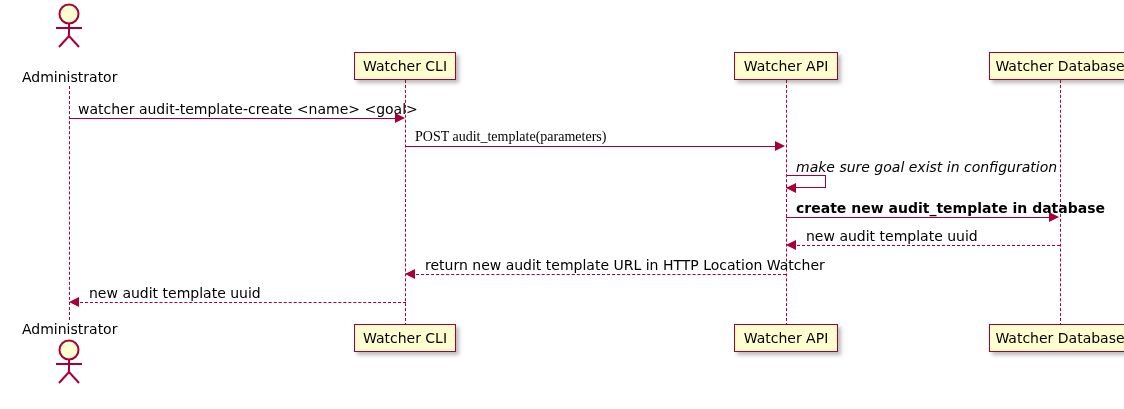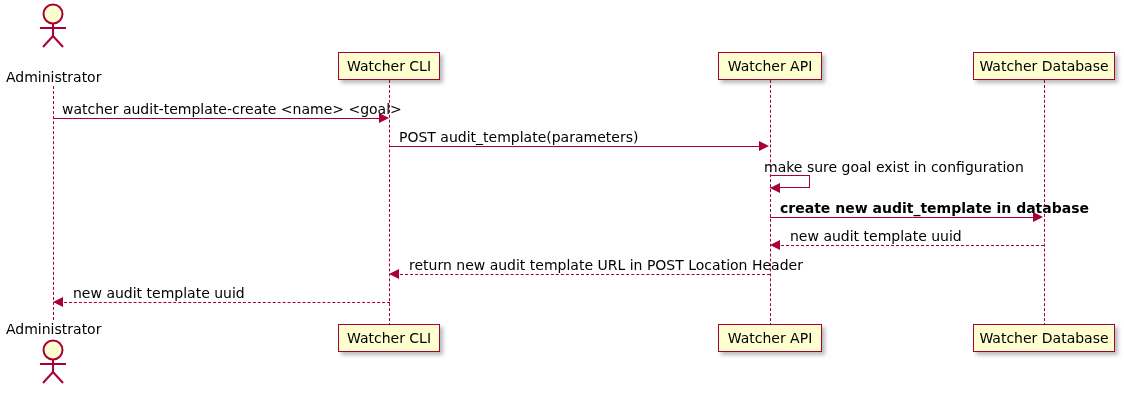--- a/index.html
+++ b/index.html
@@ -11,20 +11,21 @@
     width: 1124px;
     height: 409px;
     font-family: "DejaVu Sans", sans-serif;
     overflow: hidden;
   }
   #diagram {
     position: relative;
     width: 911px;
     height: 409px;
     background: #FFFFFF;
+    margin-left: 16px;
   }
 
   
   .participant-box {
     position: absolute;
     box-sizing: border-box;
     background: #FEFECE;
     border: 1.5px solid #A80036;
     color: #000000;
     font-size: 14px;
@@ -131,37 +132,37 @@
   <div class="lifeline" style="left:389px; top:80px; height:246px;"></div>
   <div class="lifeline" style="left:770px; top:80px; height:246px;"></div>
   <div class="lifeline" style="left:1044px; top:80px; height:246px;"></div>
 
   <div class="msg" style="left:53px; top:118px; width:328px;"></div>
   <div class="arrowhead right" style="left:379px; top:113px;"></div>
   <div class="msg-label" style="left:62px; top:102px;">watcher audit-template-create &lt;name&gt; &lt;goal&gt;</div>
 
   <div class="msg" style="left:389px; top:146px; width:372px;"></div>
   <div class="arrowhead right" style="left:759px; top:141px;"></div>
-  <div class="msg-label" style="left:399px; top:130px;">POST audit_template(parameters)</div>
+  <div class="msg-label" style="left:399px; top:130px;font-family:Liberation Serif, serif;">POST audit_template(parameters)</div>
 
   <div class="selfloop" style="left:770px; top:175px; width:40px; height:13px;"></div>
   <div class="arrowhead left" style="left:770px; top:183px;"></div>
-  <div class="msg-label" style="left:764px; top:160px;">make sure goal exist in configuration</div>
+  <div class="msg-label" style="left:780px; top:160px;font-style:italic;">make sure goal exist in configuration</div>
 
   <div class="msg" style="left:770px; top:217px; width:265px;"></div>
   <div class="arrowhead right" style="left:1033px; top:212px;"></div>
   <div class="msg-label" style="left:780px; top:201px;font-weight:bold;">create new audit_template in database</div>
 
   <div class="msg dashed" style="left:781px; top:245px; width:263px;"></div>
   <div class="arrowhead left" style="left:770px; top:240px;"></div>
   <div class="msg-label" style="left:790px; top:229px;">new audit template uuid</div>
 
   <div class="msg dashed" style="left:400px; top:274px; width:370px;"></div>
   <div class="arrowhead left" style="left:389px; top:269px;"></div>
-  <div class="msg-label" style="left:409px; top:258px;">return new audit template URL in POST Location Header</div>
+  <div class="msg-label" style="left:409px; top:258px;">return new audit template URL in HTTP Location Watcher</div>
 
   <div class="msg dashed" style="left:64px; top:302px; width:326px;"></div>
   <div class="arrowhead left" style="left:53px; top:297px;"></div>
   <div class="msg-label" style="left:73px; top:286px;">new audit template uuid</div>
 
   <div class="actor-label" style="left:6px; top:322px;">Administrator</div>
   <div class="actor" style="left:31px; top:338px;">
     <svg width="44" height="46" viewBox="0 0 44 46" xmlns="http://www.w3.org/2000/svg">
       <g stroke="#A80036" stroke-width="2" fill="none">
         <circle cx="22" cy="12" r="9.5" fill="#FEFECE"></circle>

